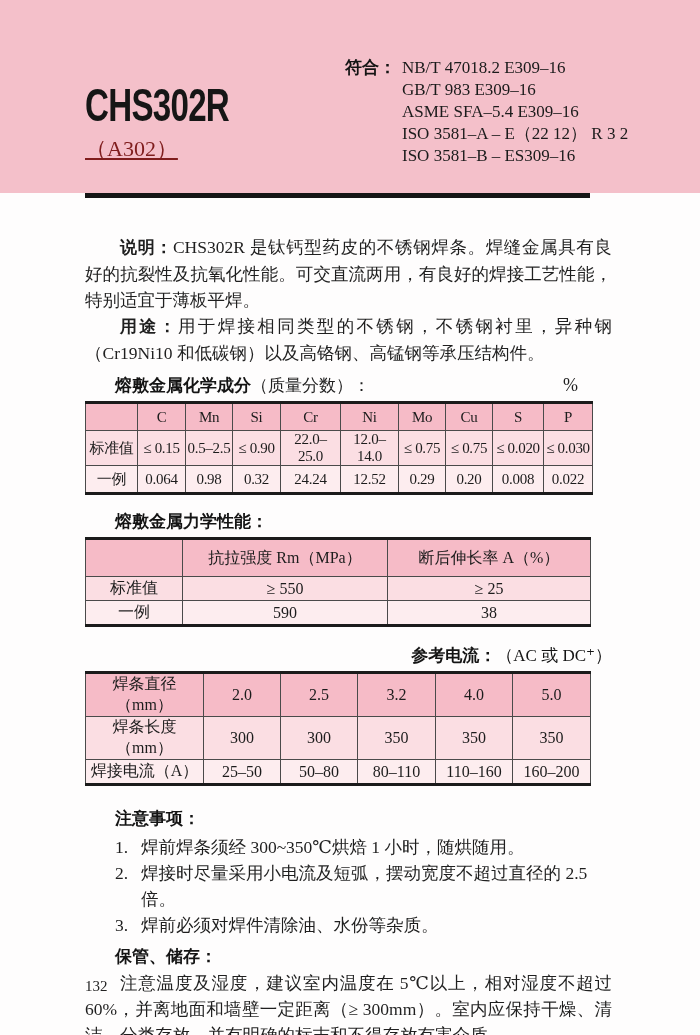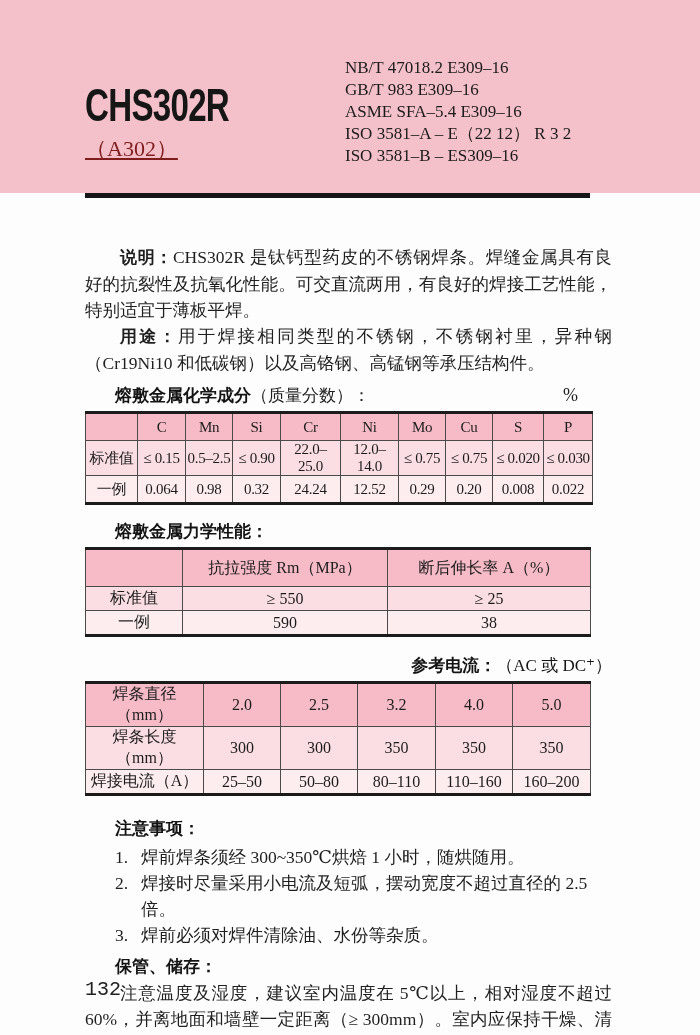--- a/index.html
+++ b/index.html
@@ -19,21 +19,21 @@
               font-weight:700;font-size:17px;line-height:22px;margin-right:6px;color:#141414;}
   .stds-list{font-size:17px;line-height:22px;color:#1b1b1b;}
   .stds-list div{white-space:nowrap;}
 
   .rule{width:505px;height:5px;background:#161616;margin-left:85px;}
 
   
   .content{padding:0 88px 0 85px;}
   p.body{margin:0;font-size:17.5px;line-height:26px;text-align:justify;
          text-indent:2em;}
-  p.body.first{margin-top:46px;}
+  p.body.first{margin-top:36px;}
   b.lead{font-family:"Liberation Sans","DejaVu Sans",sans-serif;
          font-weight:700;font-size:17px;}
 
   .sec-title{margin:14px 0 4px 30px;font-family:"Liberation Sans","DejaVu Sans",sans-serif;
              font-weight:700;font-size:17px;line-height:22px;color:#141414;}
   .title-row{display:flex;justify-content:space-between;align-items:center;
              margin:8px 0 4px 30px;width:477px;}
   .unit{font-family:"Liberation Serif","DejaVu Serif",serif;font-weight:400;
         font-size:18px;margin-right:14px;}
 
@@ -57,31 +57,32 @@
   .sec-cur{margin-top:18px;text-align:right;}
   .cur-suffix{font-family:"Liberation Serif","DejaVu Serif",serif;font-weight:400;}
 
   
   .notes-title{margin:22px 0 4px 30px;}
   .note-item{display:flex;margin-left:30px;font-size:17.5px;line-height:26px;}
   .note-num{width:26px;flex:0 0 26px;}
   .storage-title{margin:8px 0 2px 30px;}
   .storage-text{margin:0;font-size:17.5px;line-height:26px;text-align:justify;text-indent:2em;}
 
-  .pagenum{position:absolute;left:85px;top:978px;font-size:20px;color:#222;font-family:Liberation Mono, monospace;}
+  .pagenum{position:absolute;left:85px;top:978px;font-size:15px;color:#222;}
 </style>
 </head>
 <body>
 
 <div class="page">
 
   <div class="band">
     <div class="model">CHS302R</div>
     <div class="alias">（A302）</div>
     <div class="stds">
+      <span class="stds-label">符合：</span>
       <div class="stds-list">
         <div>NB/T 47018.2 E309–16</div>
         <div>GB/T 983 E309–16</div>
         <div>ASME SFA–5.4 E309–16</div>
         <div>ISO 3581–A – E（22 12） R 3 2</div>
         <div>ISO 3581–B – ES309–16</div>
       </div>
     </div>
   </div>
 

